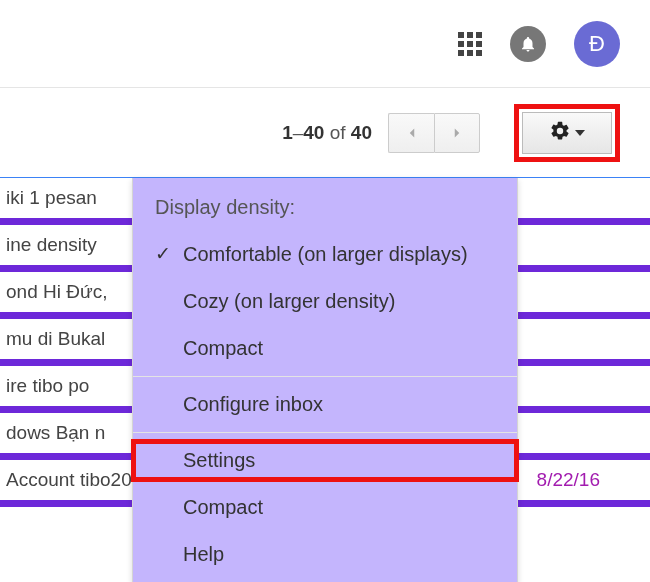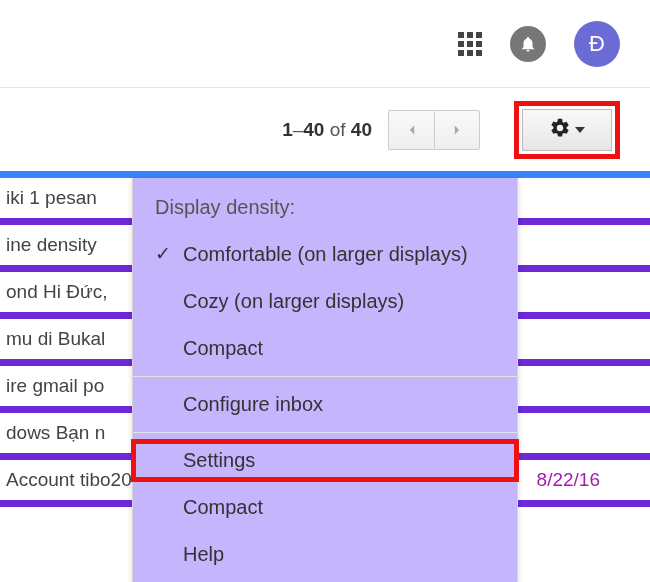--- a/index.html
+++ b/index.html
@@ -40,21 +40,21 @@
     align-items: center; justify-content: center;
     font-size: 22px; font-weight: 400;
   }
   .toolbar {
     height: 90px;
     display: flex;
     justify-content: flex-end;
     align-items: center;
     padding-right: 30px;
     gap: 8px;
-    border-bottom: 7px solid #3b82f6;
+    border-bottom: 1px solid #3b82f6;
   }
   .count {
     font-size: 19px; color: #555;
     margin-right: 8px;
   }
   .count b { font-weight: bold; color: #333; }
   .nav-btn {
     width: 46px; height: 40px;
     border: 1px solid #ccc;
     background: linear-gradient(#f9f9f9, #efefef);
@@ -192,35 +192,35 @@
     <div class="mail-row">
         <span>ine density</span>
       </div>
     <div class="mail-row">
         <span>ond Hi Đức,</span>
       </div>
     <div class="mail-row">
         <span>mu di Bukal</span>
       </div>
     <div class="mail-row">
-        <span>ire gmail po</span>
+        <span>ire tibo po</span>
       </div>
     <div class="mail-row">
         <span>dows Bạn n</span>
       </div>
     <div class="mail-row last">
       <span>Account tibo200000@gmail.com was i</span>
       <span class="mail-date">8/22/16</span>
     </div>
   </div>
 
   <div class="dropdown">
     <div class="dd-title">Display density:</div>
     <div class="dd-item checked"><span>Comfortable (on larger displays)</span></div>
-    <div class="dd-item"><span>Cozy (on larger displays)</span></div>
+    <div class="dd-item"><span>Cozy (on larger density)</span></div>
     <div class="dd-item"><span>Compact</span></div>
     <div class="dd-sep"></div>
     <div class="dd-item"><span>Configure inbox</span></div>
     <div class="dd-sep"></div>
     <div class="dd-item highlight"><span>Settings</span></div>
     <div class="dd-item"><span>Compact</span></div>
     <div class="dd-item"><span>Help</span></div>
   </div>
 </div>
 

